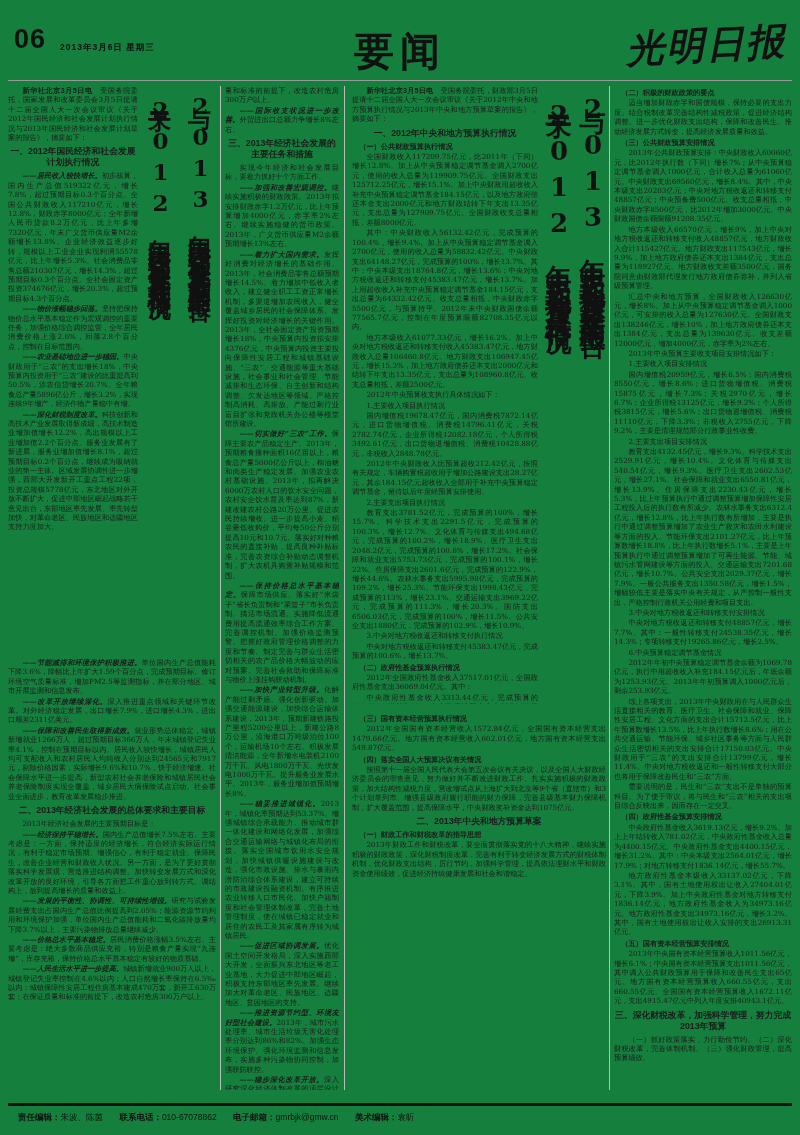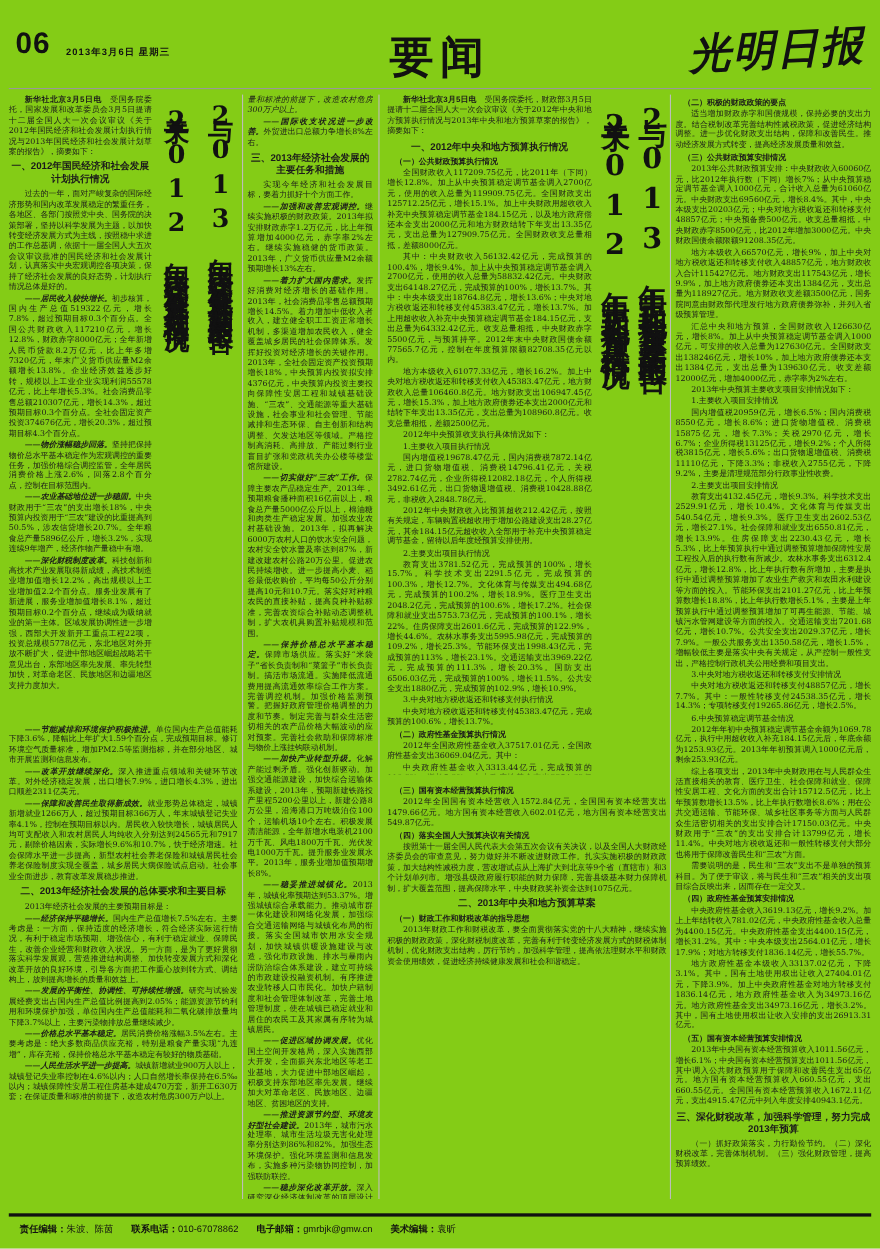--- a/index.html
+++ b/index.html
@@ -1,16 +1,16 @@
 <!DOCTYPE html>
 <html><head>
 <meta charset="utf-8">
 <style>
   html,body{margin:0;padding:0;background:#e8e8e4;}
-  .page{position:relative;width:800px;height:1135px;margin:0 auto;background:#84cc16;color:#111;
+  .page{position:relative;width:800px;height:1135px;margin:0 auto;background:#15803d;color:#111;
         font-family:"DejaVu Serif","Liberation Serif",serif;overflow:hidden;}
   
   .pgnum{position:absolute;left:14px;top:24px;font-family:"Liberation Sans",sans-serif;
          font-size:27px;font-weight:700;letter-spacing:1px;}
   .pgdate{position:absolute;left:60px;top:42px;font-size:8.5px;font-weight:700;
           font-family:"Liberation Sans",sans-serif;letter-spacing:1px;}
   .section-title{position:absolute;left:0;right:0;top:24px;text-align:center;
           font-family:"Liberation Sans",sans-serif;font-size:40px;font-weight:900;letter-spacing:6px;}
   .masthead{position:absolute;right:14px;top:20px;font-size:38px;font-weight:700;font-style:italic;
           font-family:"DejaVu Serif",serif;transform:rotate(-3deg);letter-spacing:2px;}
@@ -21,21 +21,21 @@
              font-weight:700;white-space:nowrap;}
   .vhead .note{font-size:9px;letter-spacing:1px;text-orientation:mixed;font-weight:700;}
   #vh-left .vl{font-size:23px;letter-spacing:4px;line-height:37px;}
   #vh-left .l1{left:0;}  #vh-left .l2{left:39px;}
   #vh-right .vl{font-size:26px;letter-spacing:6px;line-height:33px;}
   #vh-right .l1{left:0;} #vh-right .l2{left:34px;}
   
   .tcol{position:absolute;overflow:hidden;text-align:justify;text-justify:inter-character;
         font-size:7.2px;line-height:9.4px;color:#1b1b1b;}
   .tcol p{margin:0 0 1px 0;text-indent:2em;}
-  .tcol p.p-cont{text-indent:0;font-style:italic;}
+  .tcol p.p-cont{text-indent:0;}
   .tcol p.p-h{font-family:"Liberation Sans",sans-serif;font-weight:700;font-size:8.8px;
               line-height:11px;text-align:center;text-indent:0;margin:4px 0 3px 0;}
   .tcol p.p-sub{font-family:"Liberation Sans",sans-serif;font-weight:700;text-indent:1em;margin:2px 0 1px 0;}
   .tcol b.lead{font-weight:700;font-style:italic;}
   .tcol p.p-dateline b.lead{font-style:normal;font-family:"Liberation Sans",sans-serif;}
   
   .vrule{position:absolute;top:86px;height:1004px;width:1px;background:#bdbdb8;}
   
   .foot-bar{position:absolute;left:8px;right:8px;top:1103px;height:2.5px;background:#111;}
   .foot-line{position:absolute;left:18px;top:1112px;font-size:8.5px;
@@ -50,21 +50,20 @@
 
   <div class="pgnum">06</div>
   <div class="pgdate">2013年3月6日 星期三</div>
   <div class="section-title">要闻</div>
   <div class="masthead">光明日报</div>
   <div class="head-rule"></div>
 
   <div class="tcol" style="left:8px;top:86px;width:130px;height:566px;">
       <p class="p-dateline"><b class="lead">新华社北京3月5日电</b>　受国务院委托，国家发展和改革委员会3月5日提请十二届全国人大一次会议审议《关于2012年国民经济和社会发展计划执行情况与2013年国民经济和社会发展计划草案的报告》，摘要如下：</p>
       <p class="p-h">一、2012年国民经济和社会发展计划执行情况</p>
-      <p class="p-body">过去的一年，面对严峻复杂的国际经济形势和国内改革发展稳定的繁重任务，各地区、各部门按照党中央、国务院的决策部署，坚持以科学发展为主题，以加快转变经济发展方式为主线，按照稳中求进的工作总基调，依据十一届全国人大五次会议审议批准的国民经济和社会发展计划，认真落实中央宏观调控各项决策，保持了经济社会发展的良好态势，计划执行情况总体是好的。</p>
       <p class="p-item"><b class="lead">——居民收入较快增长。</b>初步核算，国内生产总值519322亿元，增长7.8%，超过预期目标0.3个百分点。全国公共财政收入117210亿元，增长12.8%，财政赤字8000亿元；全年新增人民币贷款8.2万亿元，比上年多增7320亿元，年末广义货币供应量M2余额增长13.8%。企业经济效益逐步好转，规模以上工业企业实现利润55578亿元，比上年增长5.3%。社会消费品零售总额210307亿元，增长14.3%，超过预期目标0.3个百分点。全社会固定资产投资374676亿元，增长20.3%，超过预期目标4.3个百分点。</p>
       <p class="p-item"><b class="lead">——物价涨幅稳步回落。</b>坚持把保持物价总水平基本稳定作为宏观调控的重要任务，加强价格综合调控监管，全年居民消费价格上涨2.6%，回落2.8个百分点，控制在目标范围内。</p>
       <p class="p-item"><b class="lead">——农业基础地位进一步稳固。</b>中央财政用于“三农”的支出增长18%，中央预算内投资用于“三农”建设的比重提高到50.5%，涉农信贷增长20.7%。全年粮食总产量5896亿公斤，增长3.2%，实现连续9年增产，经济作物产量稳中有增。</p>
       <p class="p-item"><b class="lead">——深化财税制度改革。</b>科技创新和高技术产业发展取得新成绩，高技术制造业增加值增长12.2%，高出规模以上工业增加值2.2个百分点。服务业发展有了新进展，服务业增加值增长8.1%，超过预期目标0.2个百分点，继续成为吸纳就业的第一主体。区域发展协调性进一步增强，西部大开发新开工重点工程22项，投资总规模5778亿元，东北地区对外开放不断扩大，促进中部地区崛起战略若干意见出台，东部地区率先发展、率先转型加快，对革命老区、民族地区和边疆地区支持力度加大。</p>
     </div>
 
   <div class="vhead" id="vh-left" style="left:142px;top:88px;width:78px;height:580px;">
     <div class="vl l1">关于2012年国民经济和社会发展计划执行情况</div>
     <div class="vl l2"><span>与2013年国民经济和社会发展计划草案的报告</span><span class="note">（摘要）</span></div>
   </div>

